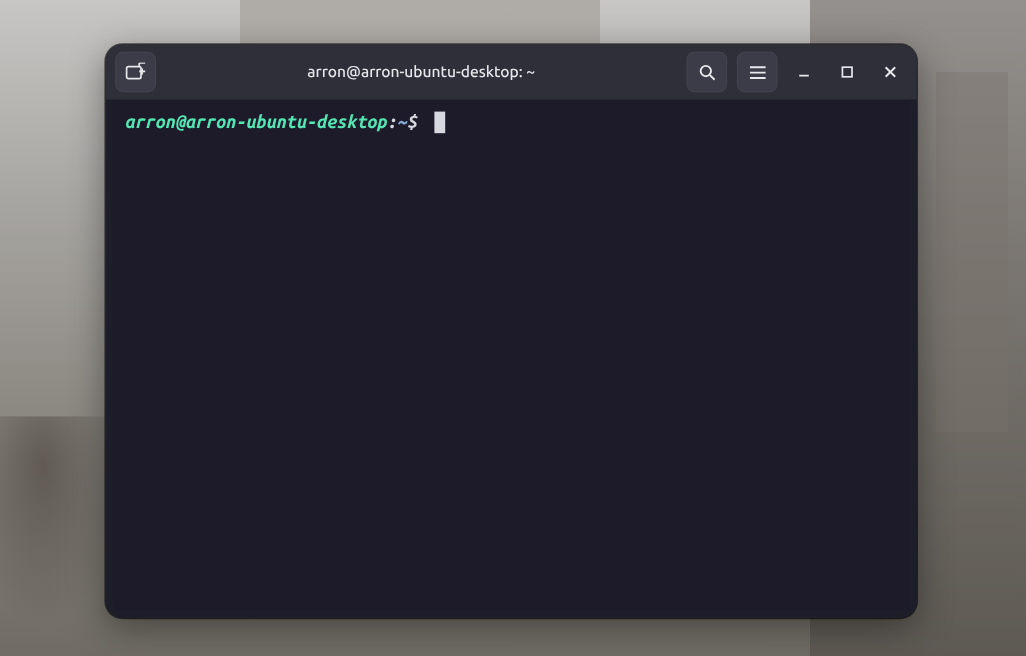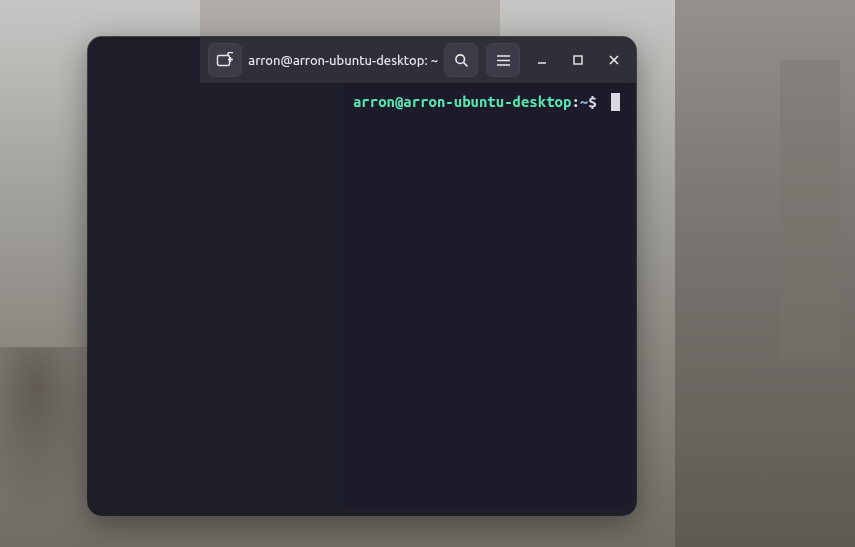--- a/index.html
+++ b/index.html
@@ -48,29 +48,28 @@
       top: 0;
       width: 300px;
       height: 200px;
       background: linear-gradient(180deg, rgba(120,110,100,0.3) 0%, transparent 100%);
     }
 
     .terminal-window {
       position: absolute;
       left: 88px;
       top: 37px;
-      width: 548px;
+      width: 676px;
       height: 478px;
       background: #1e1e2a;
       border-radius: 14px;
       box-shadow: 0 0 0 1px rgba(0,0,0,0.6), 0 8px 30px rgba(0,0,0,0.4);
       display: flex;
       flex-direction: column;
       overflow: hidden;
-      align-items: flex-end;
     }
     .titlebar {
       height: 47px;
       background: #2f2f3a;
       display: flex;
       align-items: center;
       padding: 0 8px;
       gap: 6px;
       border-bottom: 1px solid #1a1a24;
     }
@@ -116,20 +115,21 @@
       flex: 1;
       background: #1d1b2a;
       padding: 8px 10px;
       font-family: "Ubuntu Mono", "DejaVu Sans Mono", monospace;
       font-size: 15px;
       line-height: 1.35;
       color: #d8d8e0;
       margin: 0 6px 6px 6px;
       border-radius: 0 0 8px 8px;
       overflow: hidden;
+      font-style: italic;
     }
     .prompt-line {
       display: flex;
       align-items: center;
       flex-wrap: nowrap;
       white-space: pre;
       font-weight: bold;
     }
     .pr-userhost { color: #55e6b4; }
     .pr-colon { color: #d8d8e0; }

